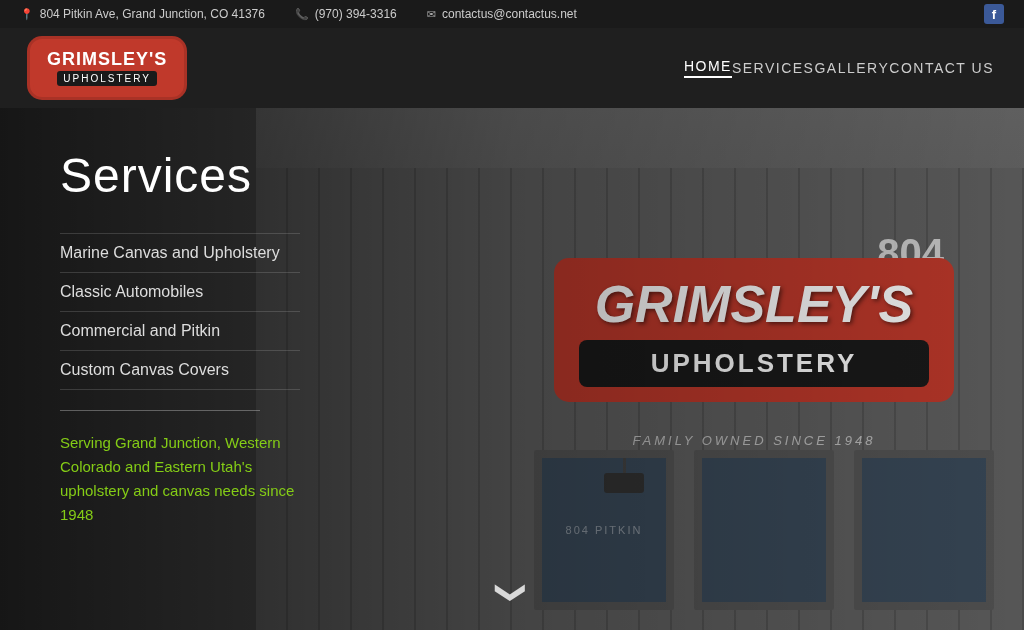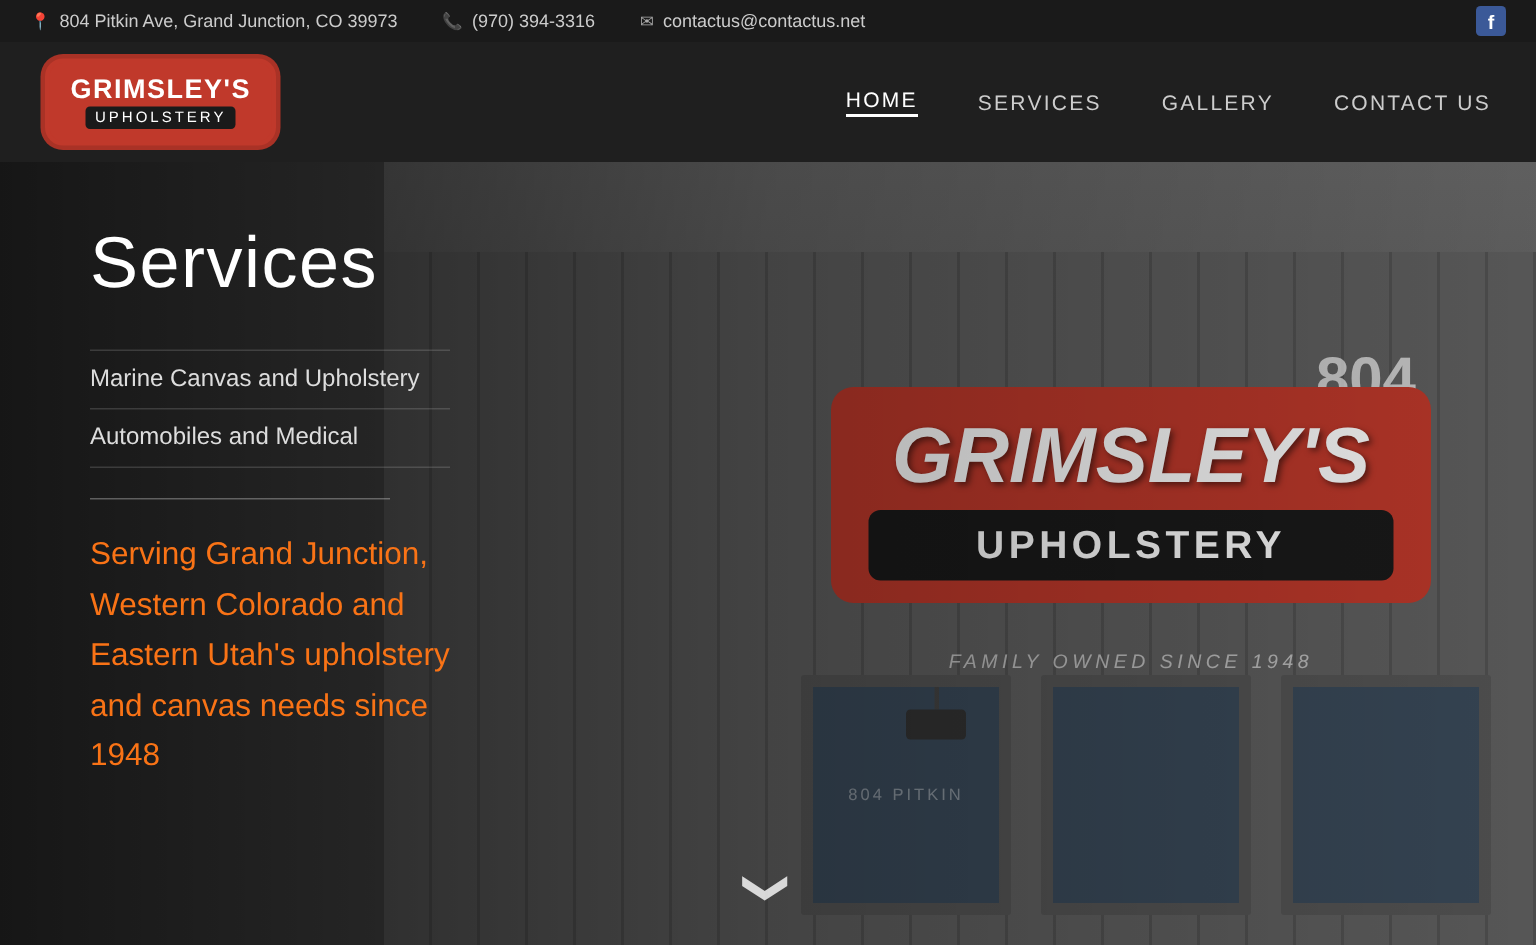--- a/index.html
+++ b/index.html
@@ -99,21 +99,20 @@
       background: #1a1a1a;
       padding: 2px 6px;
       border-radius: 3px;
       margin-top: 2px;
     }
 
     .nav-links {
       margin-left: auto;
       display: flex;
       align-items: center;
-      gap: 40px;
     }
 
     .nav-link {
       color: #ccc;
       text-decoration: none;
       font-size: 14px;
       letter-spacing: 1.5px;
       text-transform: uppercase;
       font-weight: 500;
       cursor: pointer;
@@ -356,22 +355,22 @@
     }
 
     .divider-line {
       width: 200px;
       height: 1px;
       background: rgba(255,255,255,0.3);
       margin: 20px 0;
     }
 
     .hero-description {
-      color: #f97316;
-      font-size: 21px;
+      color: #84cc16;
+      font-size: 15px;
       line-height: 1.6;
       max-width: 310px;
     }
 
     
     .scroll-indicator {
       position: absolute;
       bottom: 20px;
       left: 50%;
       transform: translateX(-50%);
@@ -381,21 +380,21 @@
       cursor: pointer;
       text-align: center;
     }
   </style>
 </head>
 <body>
 
 <div class="top-bar">
   <div class="top-bar-item">
     <span class="top-bar-icon">📍</span>
-    <span>804 Pitkin Ave, Grand Junction, CO 39973</span>
+    <span>804 Pitkin Ave, Grand Junction, CO 41376</span>
   </div>
   <div class="top-bar-item">
     <span class="top-bar-icon">📞</span>
     <span>(970) 394-3316</span>
   </div>
   <div class="top-bar-item">
     <span class="top-bar-icon">✉</span>
     <span>contactus@contactus.net</span>
   </div>
   <div class="top-bar-right">
@@ -455,21 +454,23 @@
     </div>
   </div>
 
   <div class="hero-bg"></div>
 
   <div class="hero-content">
     <h1 class="services-title">Services</h1>
 
     <ul class="services-list">
       <li>Marine Canvas and Upholstery</li>
-      <li>Automobiles and Medical</li>
+      <li>Classic Automobiles</li>
+      <li>Commercial and Pitkin</li>
+      <li>Custom Canvas Covers</li>
     </ul>
 
     <div class="divider-line"></div>
 
     <p class="hero-description">Serving Grand Junction, Western Colorado and Eastern Utah's upholstery and canvas needs since 1948</p>
   </div>
 
   <div class="scroll-indicator">
     <span style="display:block; transform: rotate(90deg); font-size:30px; color: rgba(255,255,255,0.8);">❯</span>
   </div>

